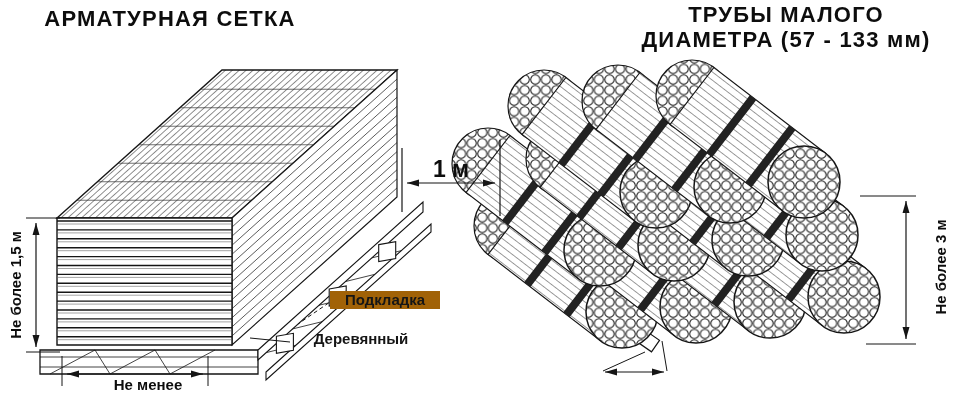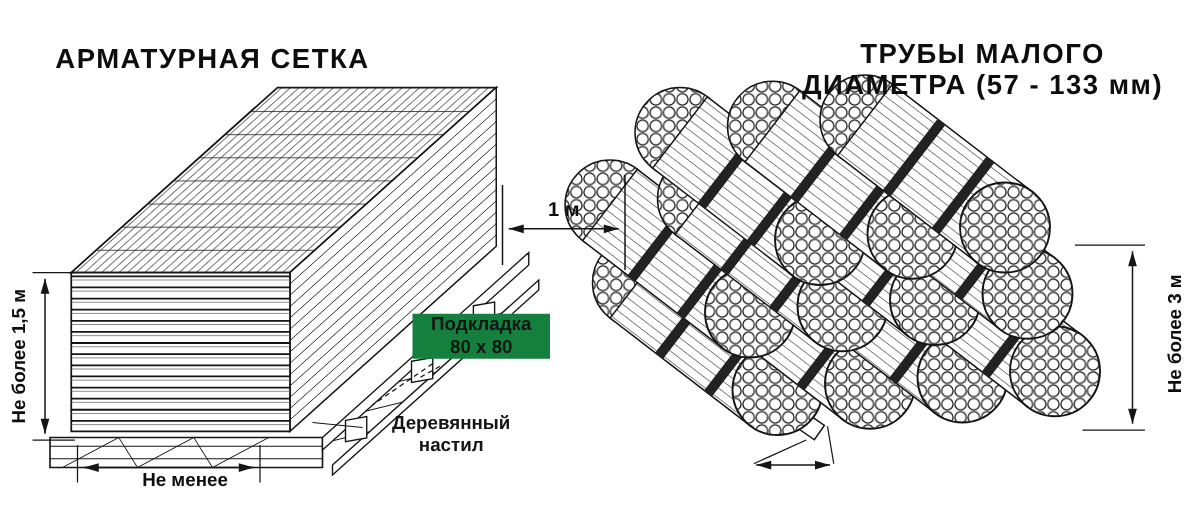--- a/index.html
+++ b/index.html
@@ -4,33 +4,33 @@
 <style>
   * { margin:0; padding:0; box-sizing:border-box; }
   html,body { background:#ffffff; }
   .stage {
     position:relative; width:957px; height:410px; background:#ffffff;
     overflow:hidden; font-family:"Liberation Sans", sans-serif; color:#111;
   }
   .stage svg { position:absolute; left:0; top:0; }
   .title {
     position:absolute; text-align:center; font-weight:700; font-size:22px;
-    line-height:25px; letter-spacing:1.2px; color:#0d0d0d;margin-top:28px;
+    line-height:25px; letter-spacing:1.2px; color:#0d0d0d;
   }
   .dim {
     position:absolute; text-align:center; font-weight:700; font-size:15px;
     line-height:16px; color:#0d0d0d; white-space:nowrap;
   }
-  .dim.big { font-size:16px; }
+  .dim.big { font-size:23px; }
   .rot { transform:rotate(-90deg); }
   .callout {
     position:absolute; text-align:center; font-weight:600; font-size:15px;
     line-height:18px; color:#151515;
   }
-  .callout.bg { background:#15803d; }
+  .callout.bg { background:#a16207;margin-top:40px; }
 </style>
 </head>
 <body>
 
 <div class="stage">
 
   <svg id="scene" width="957" height="410" viewBox="0 0 957 410">
     <defs>
       <marker id="ar" markerUnits="userSpaceOnUse" markerWidth="13" markerHeight="8" refX="12.5" refY="4" orient="auto-start-reverse">
         <path d="M0.5,0.5 L12.5,4 L0.5,7.5 Z" fill="#151515"></path>
@@ -242,20 +242,18 @@
   </div>
 
   <div class="dim big" style="left:415px;top:161px;width:72px;">1 м</div>
 
   <div class="dim rot" style="left:866px;top:259px;width:150px;">Не более 3 м</div>
 
   <div class="dim" style="left:604px;top:377px;width:60px;margin-top:44px;">100</div>
 
   <div class="callout bg" style="left:330px;top:251px;width:110px;">
     <div>Подкладка</div>
-    <div>80 x 80</div>
   </div>
   <div class="callout" style="left:301px;top:330px;width:120px;">
     <div>Деревянный</div>
-    <div>настил</div>
   </div>
 
 </div>
 
 </body></html>

